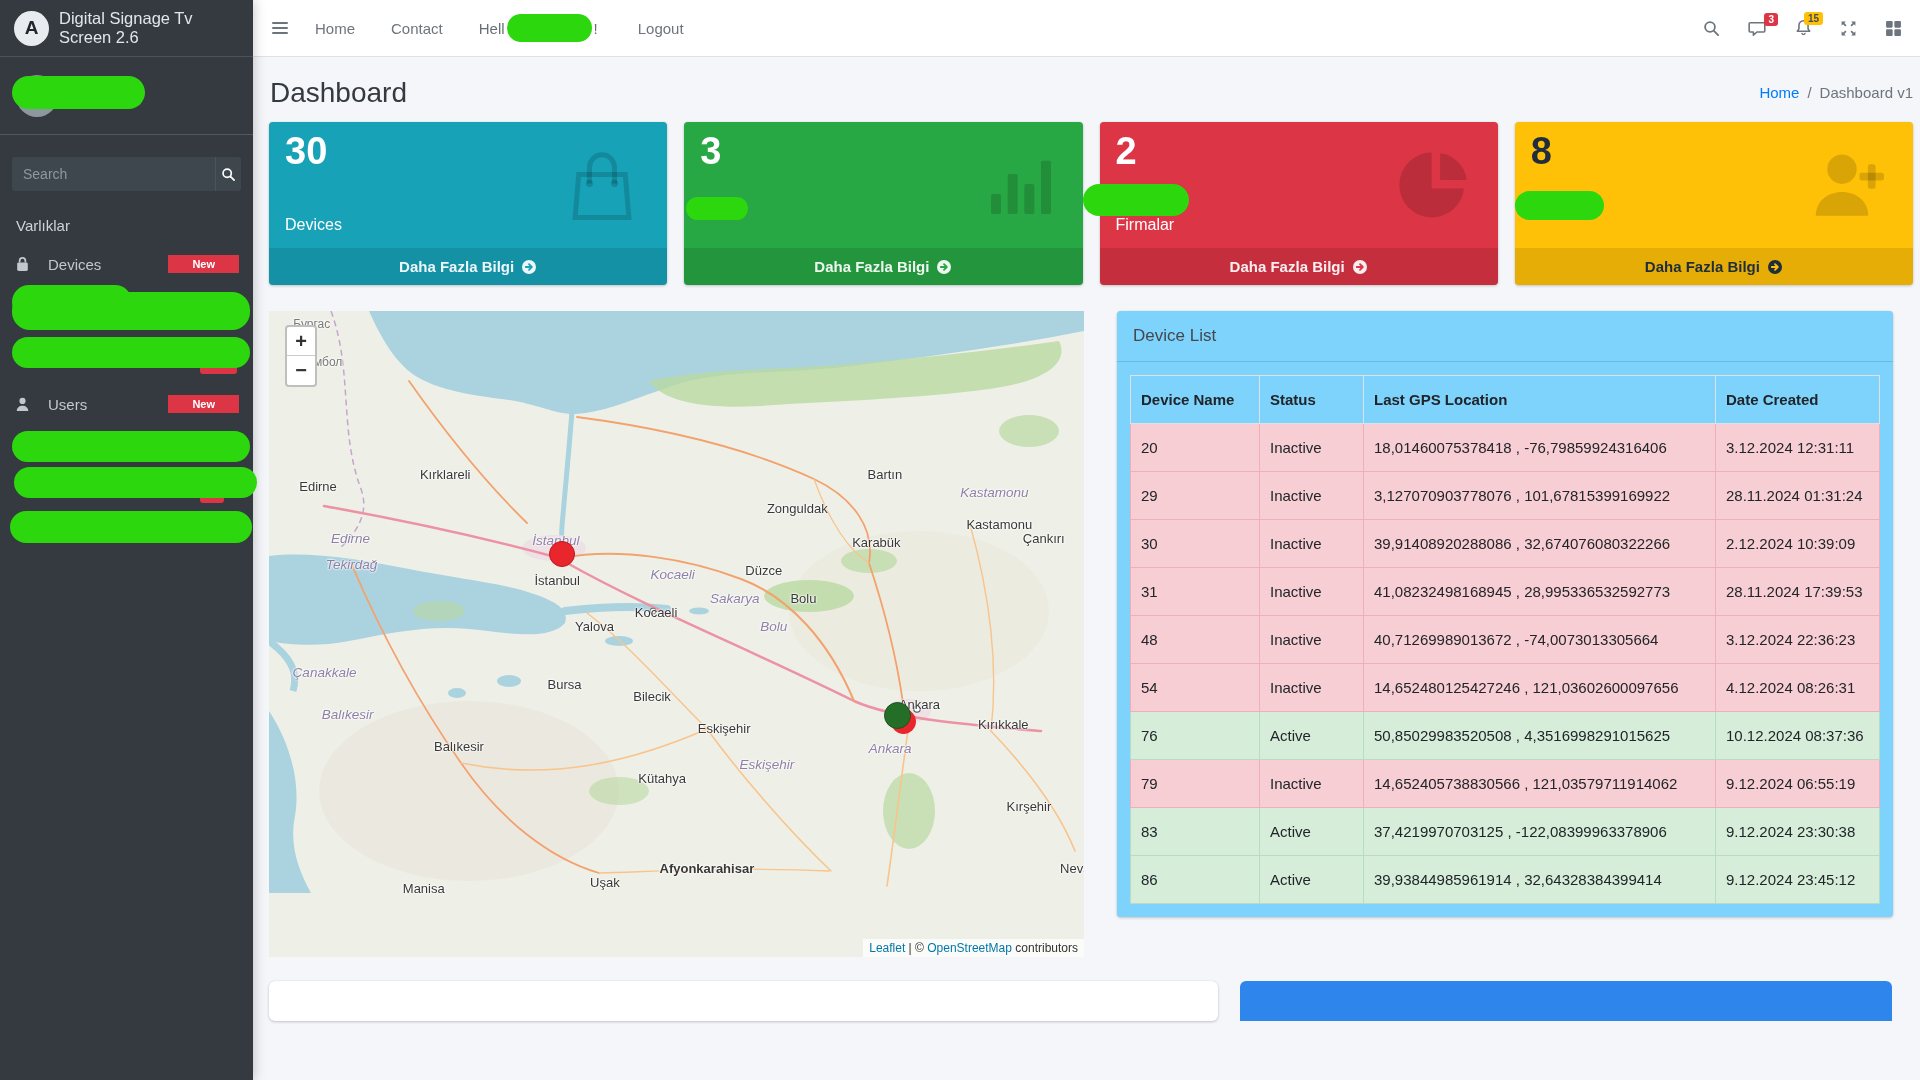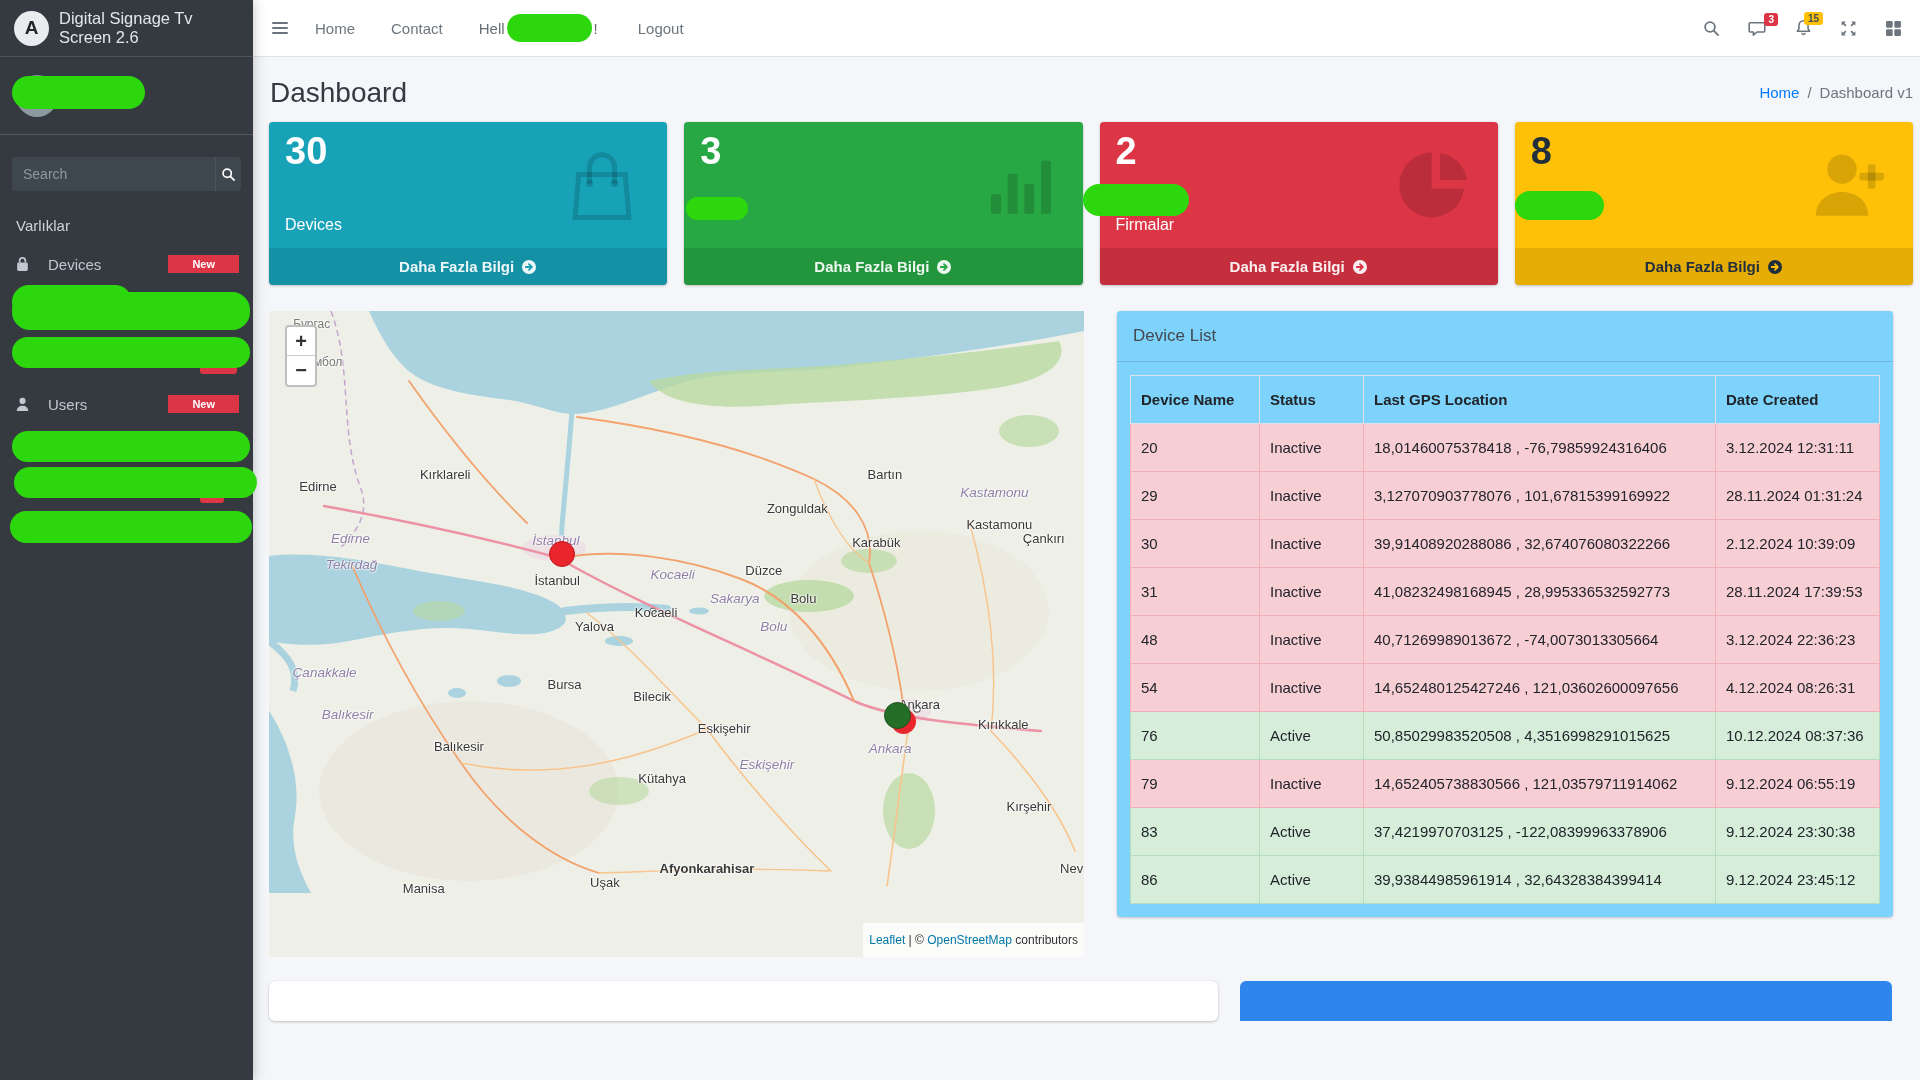--- a/index.html
+++ b/index.html
@@ -81,21 +81,21 @@
   .map-label.city { font-size:13px; color:#383838; }
   .map-label.province { font-size:13.5px; font-style:italic; color:#8f7fa6; }
   .map-label.foreign { font-size:12px; color:#7a7a7a; }
   .zoom-ctl { position:absolute; left:16px; top:14px; width:32px; background:#fff;
     border:2px solid rgba(0,0,0,.25); border-radius:4px; z-index:12; }
   .zoom-btn { height:29px; display:flex; align-items:center; justify-content:center;
     font-size:20px; font-weight:bold; color:#333; cursor:pointer; }
   .zoom-btn:first-child { border-bottom:1px solid #ccc; }
   .marker { position:absolute; border-radius:50%; z-index:10; }
   .attrib { position:absolute; right:0; bottom:0; background:rgba(255,255,255,.75);
-    font-size:12px; color:#333; padding:10px 6px; z-index:12; }
+    font-size:12px; color:#333; padding:2px 6px; z-index:12; }
   .attrib a { color:#0078a8; text-decoration:none; cursor:pointer; }
 
   
   .device-card { flex:1; background:#7dd3fc; border-radius:4px;
     box-shadow:0 0 1px rgba(0,0,0,.125), 0 1px 3px rgba(0,0,0,.2); }
   .card-header { padding:15px 16px; border-bottom:1px solid rgba(0,0,0,.125);
     font-size:17px; color:#44484e; }
   .card-body { padding:13px; }
   table.devices { width:100%; border-collapse:collapse; font-size:15px; }
   table.devices th, table.devices td { border:1px solid #dee2e6; padding:15px 10px;

